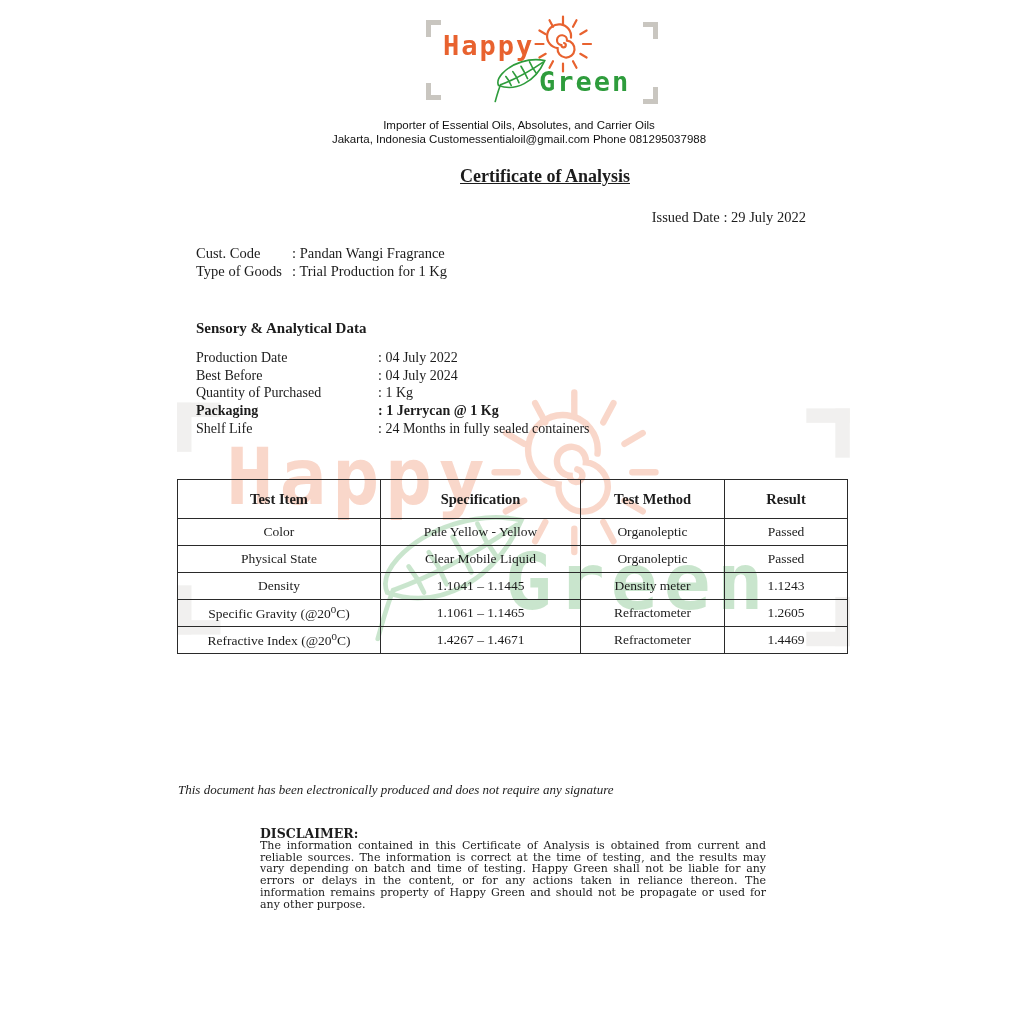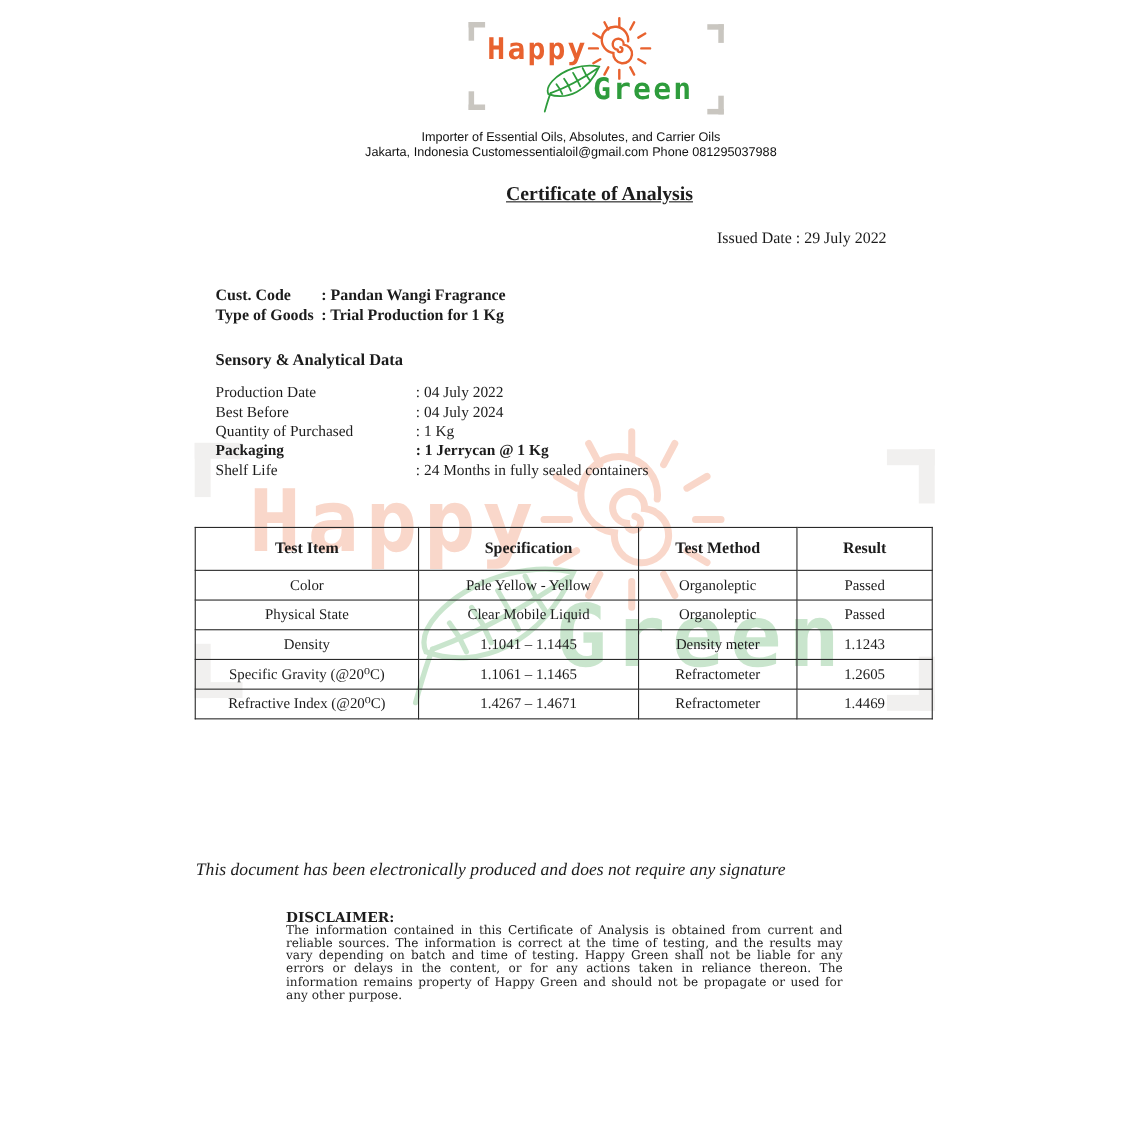--- a/index.html
+++ b/index.html
@@ -40,21 +40,21 @@
   .logo-wrap{position:absolute;left:426px;top:16px;}
   .importer-block{position:absolute;left:0;right:0;top:119px;text-align:center;
     transform:translateX(7px);
     font-family:"Liberation Sans","DejaVu Sans",sans-serif;font-size:11.5px;line-height:13.5px;color:#111;}
   .doc-title{position:absolute;left:0;right:0;top:166px;text-align:center;transform:translateX(33px);
     font-size:18px;font-weight:bold;}
   .doc-title span{text-decoration:underline;}
   .issued{position:absolute;top:209px;right:218px;font-size:14.5px;}
 
   
-  .cust-block{position:absolute;left:196px;top:260px;font-size:14.5px;font-weight:bold;}
+  .cust-block{position:absolute;left:196px;top:244px;font-size:14.5px;font-weight:normal;}
   .cust-row{display:flex;line-height:18px;}
   .cust-row .lbl{width:96px;}
 
   .section-title{position:absolute;left:196px;top:320px;font-size:15px;font-weight:bold;}
 
   
   .details{position:absolute;left:196px;top:349px;font-size:14px;}
   .det-row{display:flex;line-height:17.7px;}
   .det-row .lbl{width:182px;}
   .det-row.bold{font-weight:bold;}
@@ -63,21 +63,21 @@
   .coa-table{position:absolute;left:177px;top:479px;border-collapse:collapse;table-layout:fixed;
     width:670px;background:transparent;}
   .coa-table th,.coa-table td{border:1px solid #2a2a2a;text-align:center;vertical-align:middle;padding:0;}
   .coa-table th{height:39px;font-size:14.5px;font-weight:bold;}
   .coa-table td{height:27px;font-size:13.5px;font-weight:normal;}
   .col-item{width:203px;}.col-spec{width:200px;}.col-method{width:144px;}.col-result{width:123px;}
 
   
   .storage{position:absolute;left:177px;top:676px;display:flex;font-size:14px;}
   .storage .lbl{font-weight:bold;width:115px;}
-  .sig-note{position:absolute;left:178px;top:782px;font-style:italic;font-size:16px;}
+  .sig-note{position:absolute;left:178px;top:782px;font-style:italic;font-size:13px;}
 
   
   .disclaimer{position:absolute;left:260px;top:827px;width:506px;
     font-family:"DejaVu Serif","Liberation Serif",serif;}
   .disclaimer .d-title{font-size:12.5px;font-weight:bold;line-height:13px;}
   .disclaimer .d-body{font-size:11px;line-height:11.7px;text-align:justify;}
 </style>
 </head>
 <body>
 

